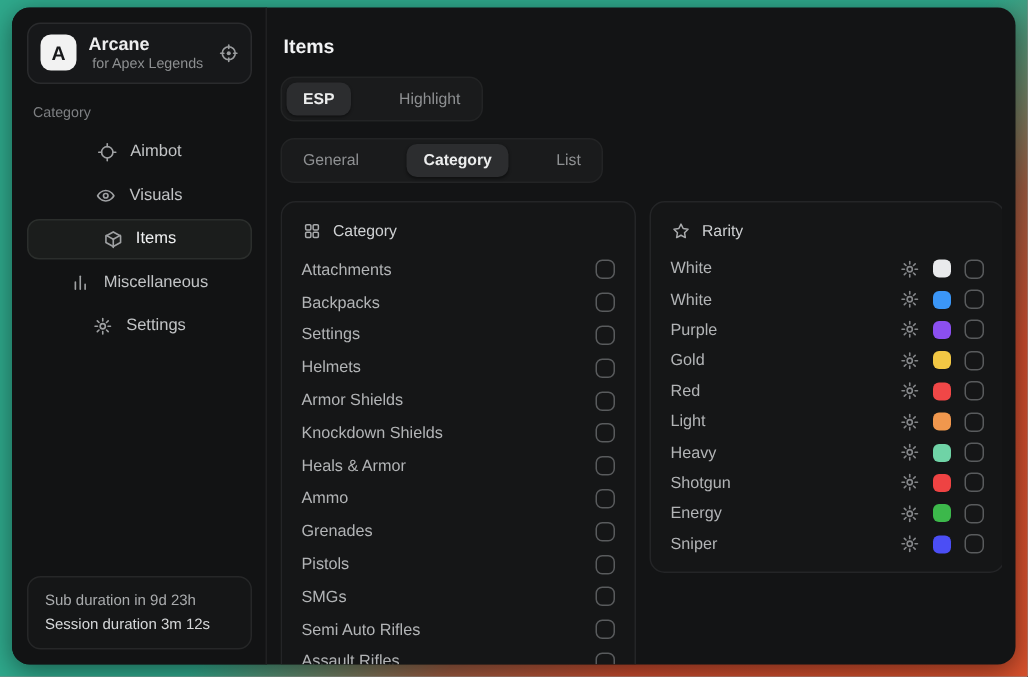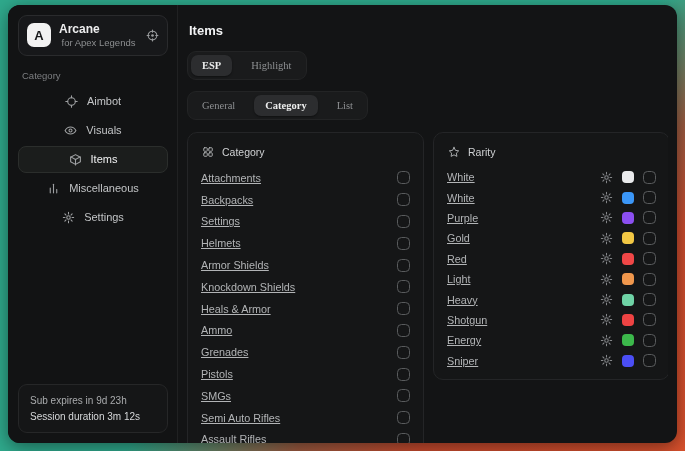--- a/index.html
+++ b/index.html
@@ -43,38 +43,38 @@
     margin-top:auto;border:1px solid #262728;background:#151617;border-radius:9px;
     padding:8px 11px;font-size:10px;line-height:1.55;
   }
   .footer-line1{color:#a9abad;}
   .footer-line2{color:#d6d8da;}
   
   .main{flex:1;display:flex;flex-direction:column;padding:12px 9px 0 9px;box-sizing:border-box;overflow:hidden;}
   .page-title{font-size:13px;font-weight:700;color:#f2f3f4;margin:6px 2px 13px;}
   .tabs{
     display:flex;width:max-content;background:#1a1b1c;border:1px solid #232425;
-    border-radius:9px;padding:3px;gap:8px;margin-bottom:11px;font-family:Liberation Serif, serif;
+    border-radius:9px;padding:3px;gap:21px;margin-bottom:11px;
   }
   .tab{
     padding:5px 11px;border-radius:7px;font-size:10.5px;color:#8e9092;
     font-weight:500;cursor:pointer;white-space:nowrap;
   }
   .tab.sel{background:#2c2d2f;color:#eceded;font-weight:700;box-shadow:0 1px 2px rgba(0,0,0,.4);}
   .panels{display:flex;gap:9px;align-items:flex-start;flex:1;min-height:0;overflow:hidden;margin-top:1px;}
   .panel{
     width:237px;box-sizing:border-box;background:#151617;border:1px solid #242527;
     border-radius:10px;padding:10px 13px 8px;flex:none;
   }
   .panel-header{
     display:flex;align-items:center;gap:8px;color:#cfd1d3;font-size:10.5px;
     font-weight:500;padding:3px 1px 9px;
   }
   .panel-header .icon{color:#a9abad;}
-  .row{display:flex;align-items:center;justify-content:space-between;font-size:10.8px;color:#b2b4b6;text-decoration:underline;}
+  .row{display:flex;align-items:center;justify-content:space-between;font-size:10.8px;color:#b2b4b6;}
   .cat-row{height:21.8px;}
   .rar-row{height:20.4px;}
   .checkbox{
     width:13px;height:13px;box-sizing:border-box;border:1.5px solid #595b5d;
     border-radius:4.5px;background:transparent;cursor:pointer;flex:none;
   }
   .controls{display:flex;align-items:center;gap:9px;}
   .gear{color:#85878a;cursor:pointer;display:grid;place-items:center;}
   .swatch{width:12px;height:12px;border-radius:4px;flex:none;cursor:pointer;}
 </style>
@@ -151,21 +151,21 @@
             <svg width="13" height="13" viewBox="0 0 24 24" fill="none" stroke="currentColor" stroke-width="2" stroke-linecap="round" stroke-linejoin="round">
               <circle cx="12" cy="12" r="3.2"></circle>
               <path d="M12 2.5v3M12 18.5v3M2.5 12h3M18.5 12h3M5.3 5.3l2.1 2.1M16.6 16.6l2.1 2.1M18.7 5.3l-2.1 2.1M7.4 16.6l-2.1 2.1"></path>
             </svg>
           </span>
           <span class="nav-label">Settings</span>
         </div>
       </nav>
 
     <div class="footer-card">
-      <div class="footer-line1">Sub expires in 9d 23h</div>
+      <div class="footer-line1">Sub duration in 9d 23h</div>
       <div class="footer-line2">Session duration 3m 12s</div>
     </div>
   </aside>
 
   <main class="main">
     <div class="page-title">Items</div>
     <div class="tabs" id="mode-tabs">
         <div class="tab sel">ESP</div>
         <div class="tab">Highlight</div>
       </div>

